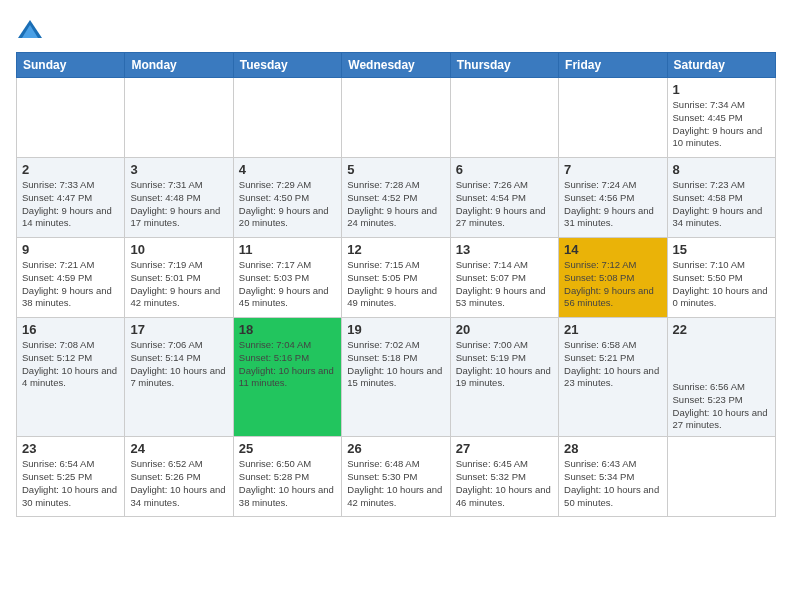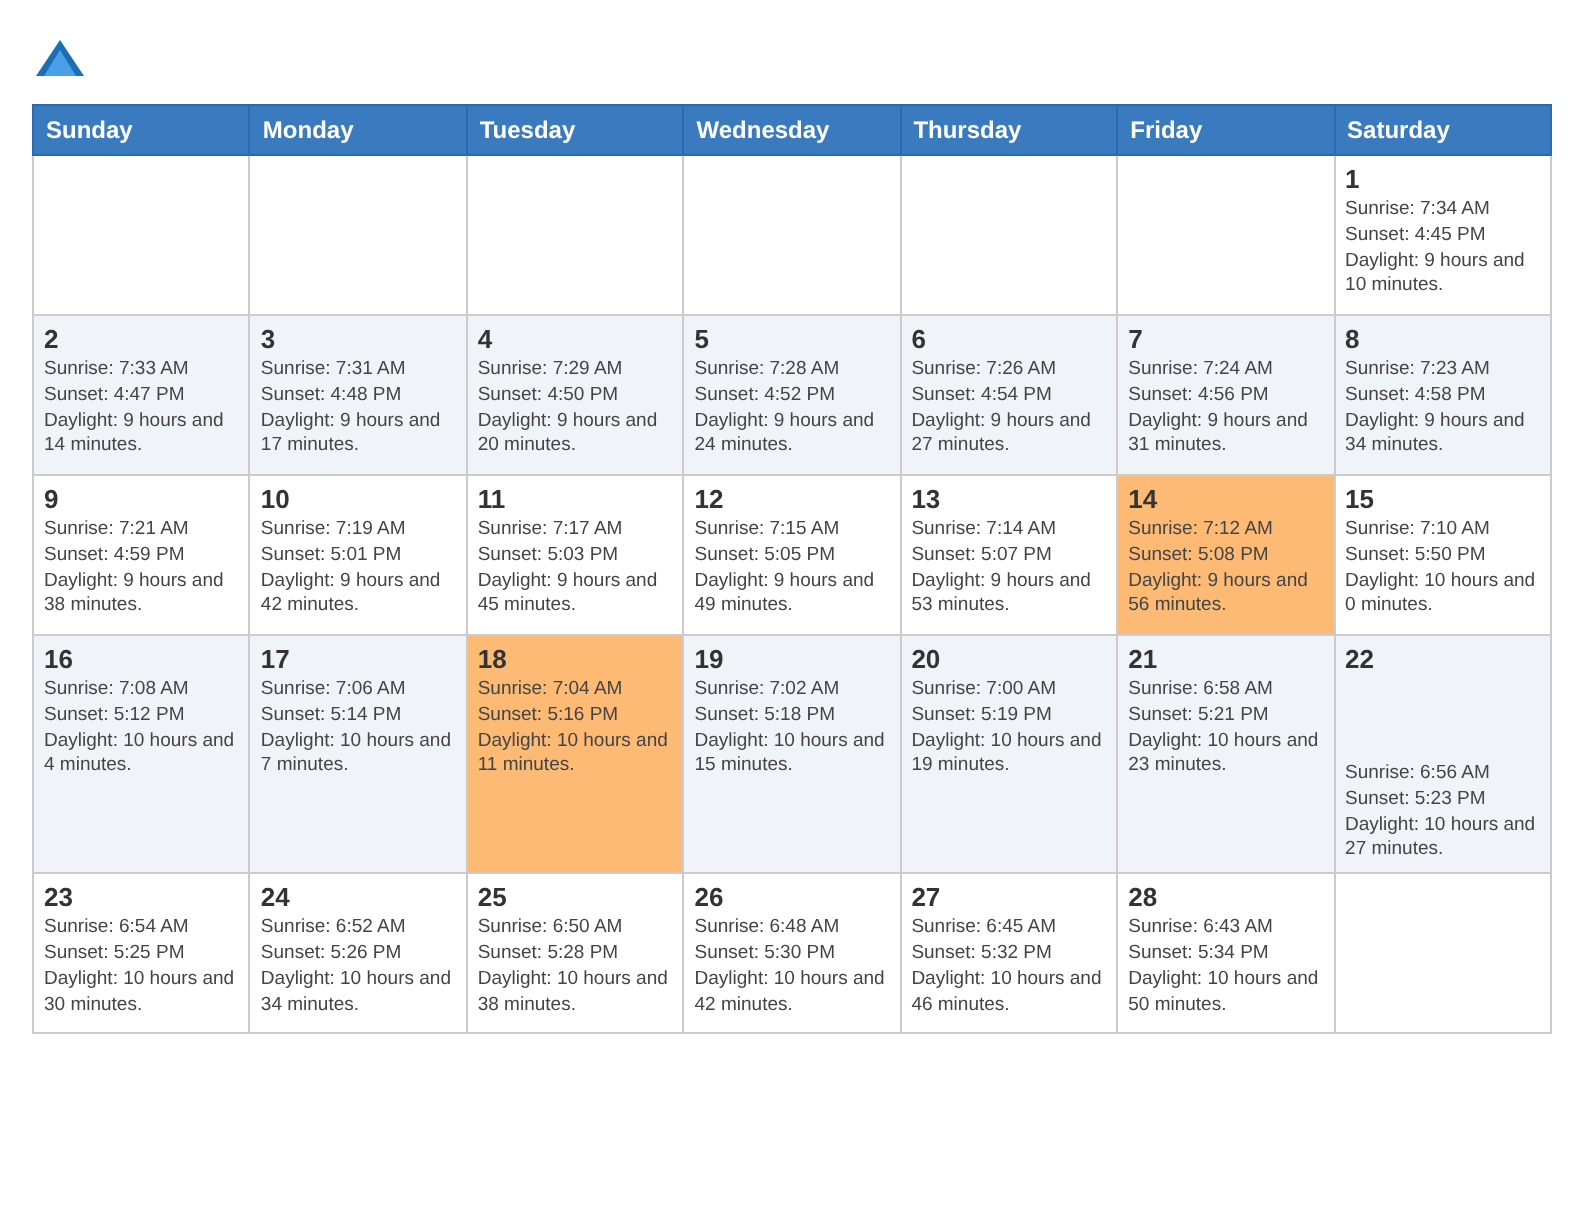--- a/index.html
+++ b/index.html
@@ -206,21 +206,21 @@
           <div class="day-info" style="white-space: pre-line;">Sunrise: 7:15 AM
 Sunset: 5:05 PM
 Daylight: 9 hours and 49 minutes.</div>
         </td>
         <td style="background: rgb(255, 255, 255);">
           <span class="day-num">13</span>
           <div class="day-info" style="white-space: pre-line;">Sunrise: 7:14 AM
 Sunset: 5:07 PM
 Daylight: 9 hours and 53 minutes.</div>
         </td>
-        <td style="background: #fdba74;">
+        <td style="background: #eab308;">
           <span class="day-num">14</span>
           <div class="day-info" style="white-space: pre-line;">Sunrise: 7:12 AM
 Sunset: 5:08 PM
 Daylight: 9 hours and 56 minutes.</div>
         </td>
         <td style="background: rgb(255, 255, 255); margin-left: 28px;">
           <span class="day-num">15</span>
           <div class="day-info" style="white-space: pre-line;">Sunrise: 7:10 AM
 Sunset: 5:50 PM
 Daylight: 10 hours and 0 minutes.</div>
@@ -232,21 +232,21 @@
           <div class="day-info" style="white-space: pre-line;">Sunrise: 7:08 AM
 Sunset: 5:12 PM
 Daylight: 10 hours and 4 minutes.</div>
         </td>
         <td style="background: rgb(240, 244, 248);">
           <span class="day-num">17</span>
           <div class="day-info" style="white-space: pre-line;">Sunrise: 7:06 AM
 Sunset: 5:14 PM
 Daylight: 10 hours and 7 minutes.</div>
         </td>
-        <td style="background: #fdba74;">
+        <td style="background: #22c55e;">
           <span class="day-num">18</span>
           <div class="day-info" style="white-space: pre-line;">Sunrise: 7:04 AM
 Sunset: 5:16 PM
 Daylight: 10 hours and 11 minutes.</div>
         </td>
         <td style="background: rgb(240, 244, 248);">
           <span class="day-num">19</span>
           <div class="day-info" style="white-space: pre-line;">Sunrise: 7:02 AM
 Sunset: 5:18 PM
 Daylight: 10 hours and 15 minutes.</div>

